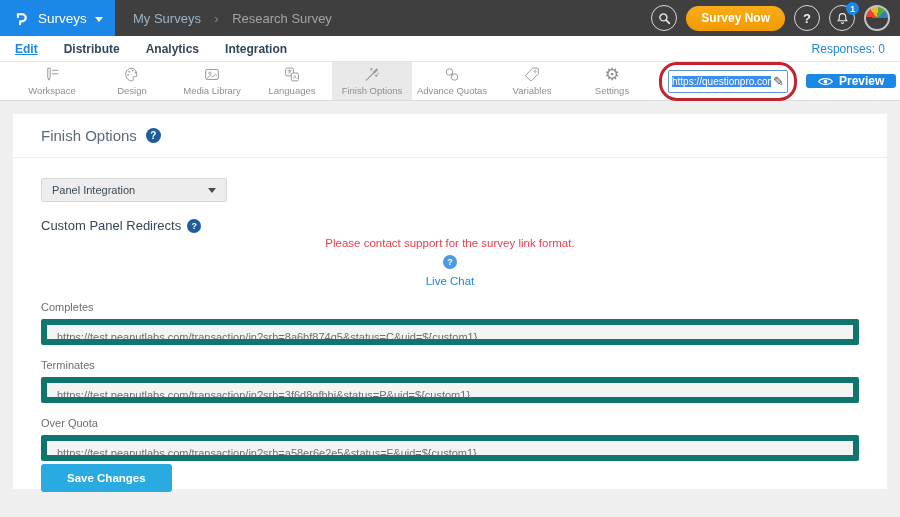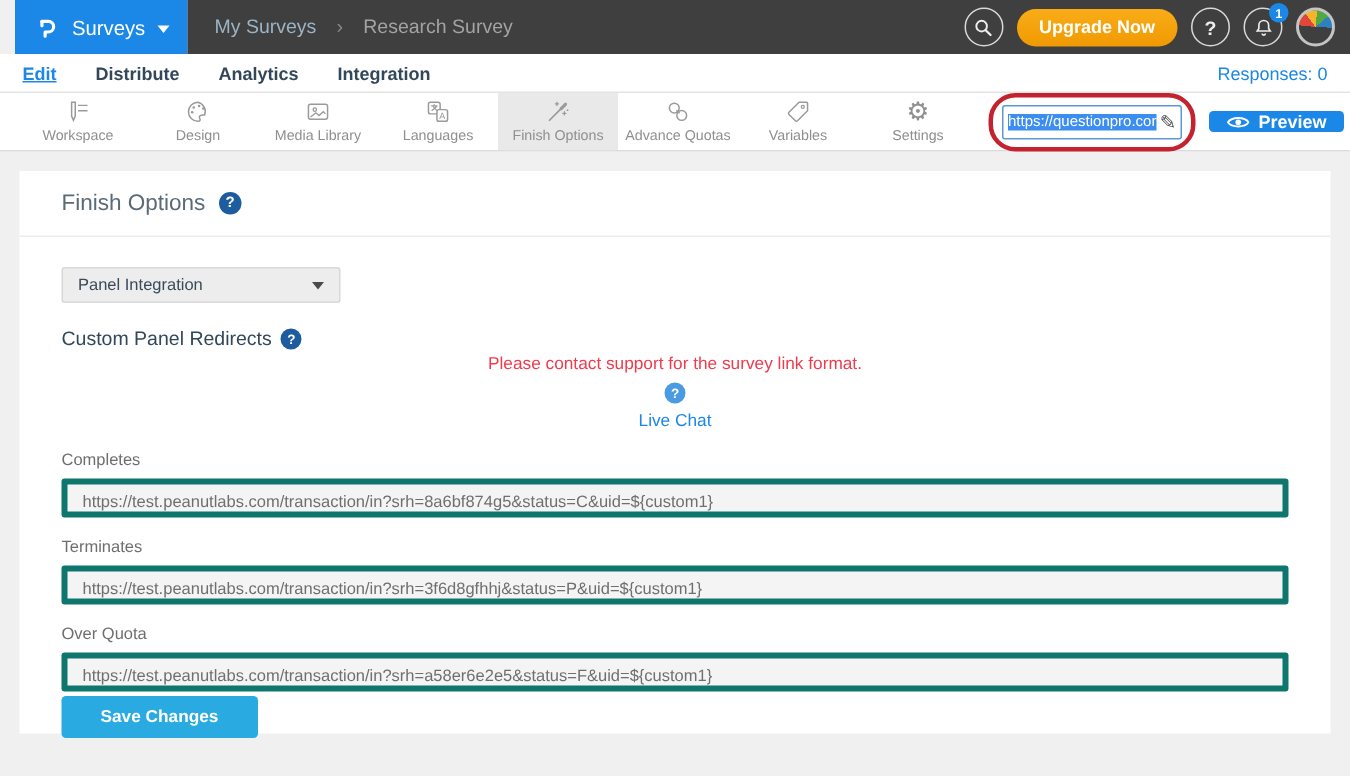--- a/index.html
+++ b/index.html
@@ -1,20 +1,20 @@
 <!DOCTYPE html>
 <html><head>
 <meta charset="utf-8">
 <style>
   * { margin:0; padding:0; box-sizing:border-box; }
   body { background:#d8d8d8; font-family:"Liberation Sans", sans-serif; }
   .stage { width:900px; height:517px; position:relative; background:#f0f0f0; overflow:hidden; margin:0 auto; }
 
   
-  .topbar { height:36px; display:flex;padding-left:10px; }
+  .topbar { height:36px; display:flex; }
   .brand { width:115px; background:#1b87e6; display:flex; align-items:center; gap:8px; padding-left:13px; flex-shrink:0; }
   .brand-label { color:#fff; font-size:13.5px; }
   .caret-down { width:0; height:0; border-left:4px solid transparent; border-right:4px solid transparent; border-top:5px solid #fff; margin-top:2px; }
   .topbar-rest { flex:1; background:#3f3f3f; display:flex; align-items:center; padding:0 10px 0 18px; }
   .crumb-parent { color:#9cb3c6; font-size:13px; }
   .crumb-sep { color:#8a8a8a; font-size:13px; margin:0 9px; }
   .crumb-current { color:#a3a3a3; font-size:13px; }
   .topbar-right { margin-left:auto; display:flex; align-items:center; gap:9px; }
   .circle-btn { width:26px; height:26px; border:1.5px solid #d9d9d9; border-radius:50%; display:flex; align-items:center; justify-content:center; color:#eee; font-size:13px; font-weight:bold; position:relative; }
   .upgrade-btn { height:25px; border-radius:13px; background:linear-gradient(#f9ac18,#f09a02); color:#fff; font-size:12px; font-weight:bold; display:flex; align-items:center; padding:0 15px; border:none; }
@@ -52,21 +52,21 @@
   .select { width:186px; height:24px; background:#ededed; border:1px solid #d8d8d8; border-radius:2px; display:flex; align-items:center; justify-content:space-between; padding:0 10px; cursor:pointer; }
   .select-value { font-size:11px; color:#394b59; }
   .select .caret { width:0; height:0; border-left:4px solid transparent; border-right:4px solid transparent; border-top:5px solid #4a4a4a; }
   .section-heading-row { margin-top:16px; display:flex; align-items:center; gap:6px; }
   .section-heading { font-size:13px; font-weight:normal; color:#33475b;text-align:right; }
   .warning-row { margin-top:4px; display:flex; align-items:center; gap:6px;flex-direction:column; }
   .warning-text { font-size:11.5px; color:#ee3c4e; }
   .live-chat { font-size:11.5px; color:#1b87e6; cursor:pointer; }
   .fieldgroup { margin-top:14px; }
   .field-label { font-size:11px; color:#6e6e6e; }
-  .field-value { margin-top:6px; height:26px; line-height:24px; background:#f4f4f4; border:4px solid #0f766e; border-radius:2px; padding:0 10px; font-size:11px; color:#6f6f6f; white-space:nowrap; overflow:hidden; }
+  .field-value { margin-top:6px; height:26px; line-height:24px; background:#f4f4f4; border:6px solid #0f766e; border-radius:2px; padding:0 10px; font-size:11px; color:#6f6f6f; white-space:nowrap; overflow:hidden; }
   .save-btn { margin-top:3px; background:#29abe2; border:none; border-radius:3px; color:#fff; font-size:11.5px; font-weight:bold; padding:8px 26px; cursor:pointer; }
 
   svg { display:block; }
 </style>
 </head>
 <body>
 
 <div class="stage">
 
   <div class="topbar">
@@ -88,21 +88,21 @@
       </span>
       <div class="topbar-right">
         <div class="circle-btn">
           <span>
             <svg width="13" height="13" viewBox="0 0 24 24">
                 <circle cx="10" cy="10" r="6.5" fill="none" stroke="#eee" stroke-width="2.4"></circle>
                 <line x1="15" y1="15" x2="21" y2="21" stroke="#eee" stroke-width="2.8" stroke-linecap="round"></line>
               </svg>
           </span>
         </div>
-        <button class="upgrade-btn">Upgrade Now</button>
+        <button class="upgrade-btn">Survey Now</button>
         <div class="circle-btn">
           <span>?</span>
         </div>
         <div class="circle-btn">
           <span>
             <svg width="13" height="13" viewBox="0 0 24 24">
                 <path d="M12 3 a6 6 0 0 1 6 6 v4 l2 3 H4 l2-3 V9 a6 6 0 0 1 6-6 z" fill="none" stroke="#eee" stroke-width="2"></path>
                 <path d="M10 19 a2 2 0 0 0 4 0" fill="none" stroke="#eee" stroke-width="2"></path>
               </svg>
           </span>

